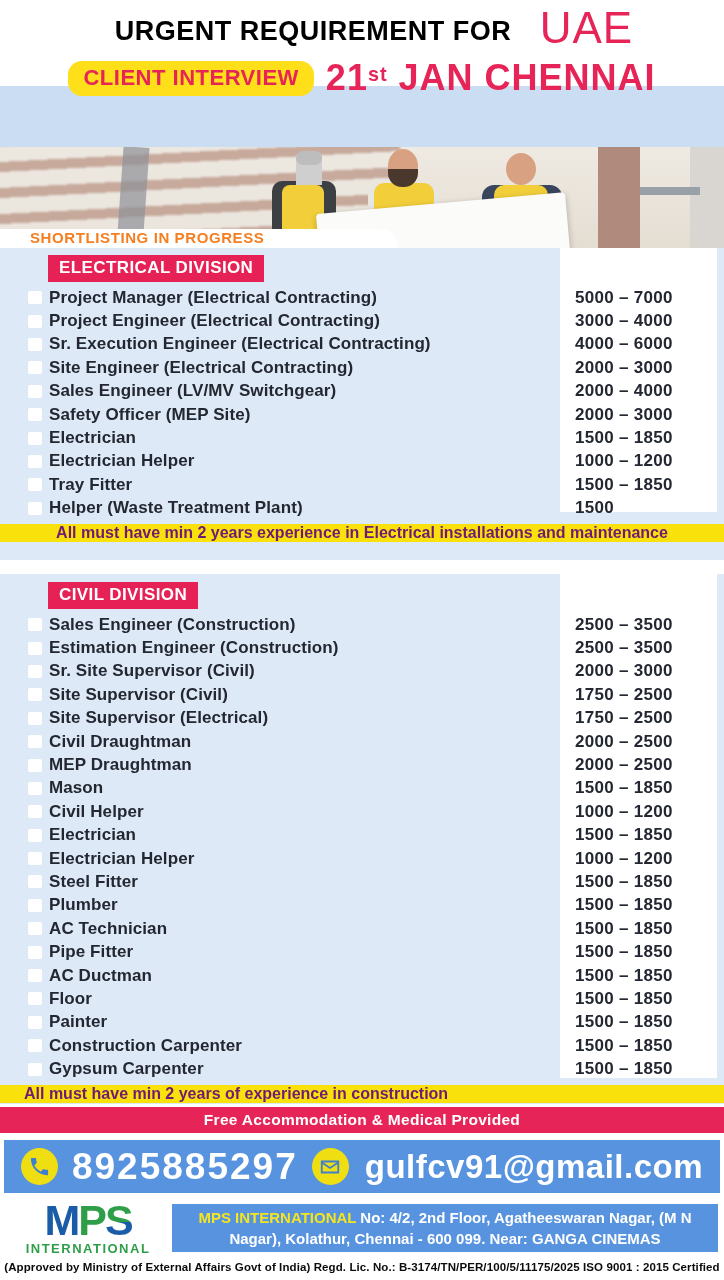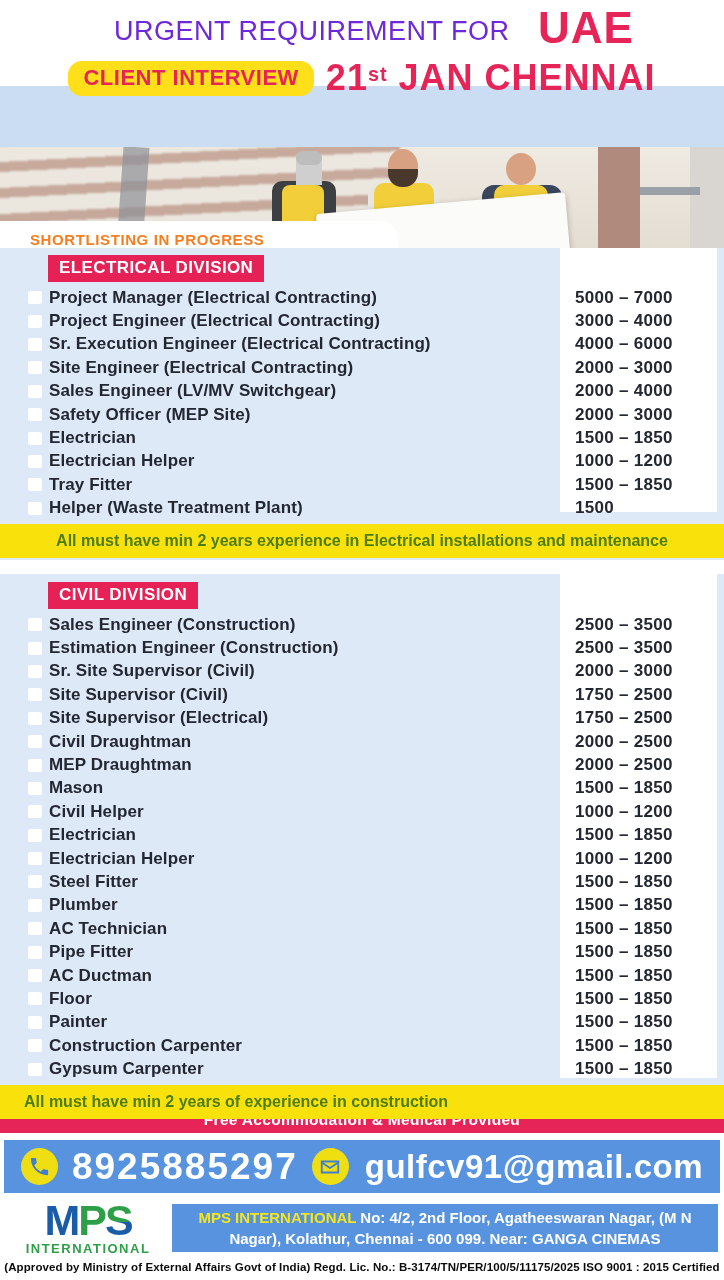--- a/index.html
+++ b/index.html
@@ -4,22 +4,22 @@
 <style>
   html,body{margin:0;padding:0;background:#9aa0a6;}
   .poster{
     width:724px;height:1280px;position:relative;background:#ffffff;
     overflow:hidden;font-family:"Liberation Sans",sans-serif;
     margin:0 auto;-webkit-font-smoothing:antialiased;
   }
   
   .hdr{height:86px;text-align:center;padding-top:8px;box-sizing:border-box;}
   .hdr-line1{line-height:40px;white-space:nowrap;}
-  .hdr-black{font-size:27px;font-weight:400;color:#6d28d9;letter-spacing:.5px;margin-left:24px;}
-  .hdr-uae{font-size:44px;font-weight:700;color:#e62457;letter-spacing:1px;margin-left:24px;vertical-align:-3px;}
+  .hdr-black{font-size:27px;font-weight:700;color:#000000;letter-spacing:.5px;margin-left:24px;}
+  .hdr-uae{font-size:44px;font-weight:400;color:#e62457;letter-spacing:1px;margin-left:24px;vertical-align:-3px;}
   .hdr-line2{margin-top:2px;display:flex;justify-content:center;align-items:center;gap:12px;}
   .pill{background:#ffde1a;border-radius:14px;padding:4px 15px 5px;color:#e62457;
         font-size:22px;font-weight:800;letter-spacing:.5px;}
   .hdr-date{font-size:36px;font-weight:800;color:#e62457;letter-spacing:1px;}
   .hdr-date sup{font-size:.55em;vertical-align:9px;}
   
   .band{height:61px;background:#cbddf2;text-align:center;padding-top:6px;box-sizing:border-box;}
   .company-banner{display:inline-block;background:#f04e23;color:#fff;font-size:19px;
         font-weight:800;padding:3px 17px 4px;letter-spacing:.4px;}
   .company-addr{margin-top:3px;font-size:15px;font-weight:700;color:#1b2430;letter-spacing:.2px;}
@@ -41,41 +41,41 @@
   .h2beard{left:388px;top:22px;width:30px;height:18px;border-radius:0 0 14px 14px;background:#4a382d;}
   .h3{left:506px;top:6px;width:30px;height:32px;}
   .body1{left:272px;top:34px;width:64px;height:67px;border-radius:10px 10px 0 0;background:#3c4043;}
   .vest1{left:282px;top:38px;width:42px;height:63px;border-radius:8px 8px 0 0;background:#f2cf3a;}
   .body2{left:368px;top:36px;width:72px;height:65px;border-radius:12px 12px 0 0;background:#e8e6e2;}
   .vest2{left:374px;top:36px;width:60px;height:65px;border-radius:10px 10px 0 0;background:#f2cf3a;}
   .body3{left:482px;top:38px;width:80px;height:63px;border-radius:12px 12px 0 0;background:#39465e;}
   .vest3{left:494px;top:38px;width:54px;height:63px;border-radius:10px 10px 0 0;background:#f2cf3a;}
   .paper{left:318px;top:56px;width:250px;height:60px;background:#fbfbf9;transform:rotate(-5deg);
          border-radius:4px;box-shadow:0 2px 6px rgba(0,0,0,.25);}
-  .shortlist{left:0;bottom:0;width:398px;height:27px;background:#ffffff;
-     border-top-right-radius:18px;display:flex;align-items:flex-end;}
+  .shortlist{left:0;bottom:0;width:398px;height:19px;background:#ffffff;
+     border-top-right-radius:18px;display:flex;align-items:flex-start;}
   .shortlist span{position:static;font-size:15px;font-weight:800;color:#f57e20;
      letter-spacing:.6px;padding-left:30px;}
   
   .panel{position:relative;background:#dee9f7;box-sizing:border-box;}
   .panel-elec{height:312px;padding-top:7px;}
   .panel-civil{height:530px;padding-top:8px;}
   .white-col{position:absolute;top:0;left:560px;width:157px;background:#ffffff;z-index:0;}
   .white-col-elec{bottom:48px;}
   .white-col-civil{bottom:26px;}
   .sec-badge{position:relative;z-index:1;display:inline-block;margin-left:48px;
      background:#e62155;color:#fff;font-size:17px;font-weight:800;letter-spacing:.4px;
      padding:3px 11px 4px;}
   .jobs{position:relative;z-index:1;list-style:none;margin:4px 0 0 0;padding:0;}
   .job-row{height:23.4px;display:flex;align-items:center;}
   .bullet{width:14px;height:13px;background:#ffffff;border-radius:2px;margin-left:28px;flex:0 0 auto;}
   .job-title{margin-left:7px;font-size:17px;font-weight:700;color:#232731;letter-spacing:.1px;white-space:nowrap;}
   .job-salary{position:absolute;left:575px;font-size:17px;font-weight:700;color:#232731;letter-spacing:.3px;white-space:nowrap;}
-  .note{position:relative;z-index:1;margin-top:4px;height:34px;background:#f9e20c;
-     display:flex;align-items:center;font-size:16px;font-weight:700;color:#4d7c0f;}
+  .note{position:relative;z-index:1;margin-top:4px;height:18px;background:#f9e20c;
+     display:flex;align-items:center;font-size:16px;font-weight:700;color:#701a75;}
   .note-elec{justify-content:center;}
   .note-civil{justify-content:flex-start;padding-left:24px;}
   .gap14{height:14px;background:#fff;}
   
   .redbar-wrap{padding:3px 0 7px;background:#fff;}
   .redbar{height:26px;background:#e62457;display:flex;align-items:center;justify-content:center;
      color:#fff;font-size:15.5px;font-weight:800;letter-spacing:.3px;}
   .contact{height:53px;margin:0 4px;background:#5793de;display:flex;align-items:center;
      justify-content:center;gap:14px;}
   .cicon{width:37px;height:37px;border-radius:50%;background:#efdf12;display:flex;

